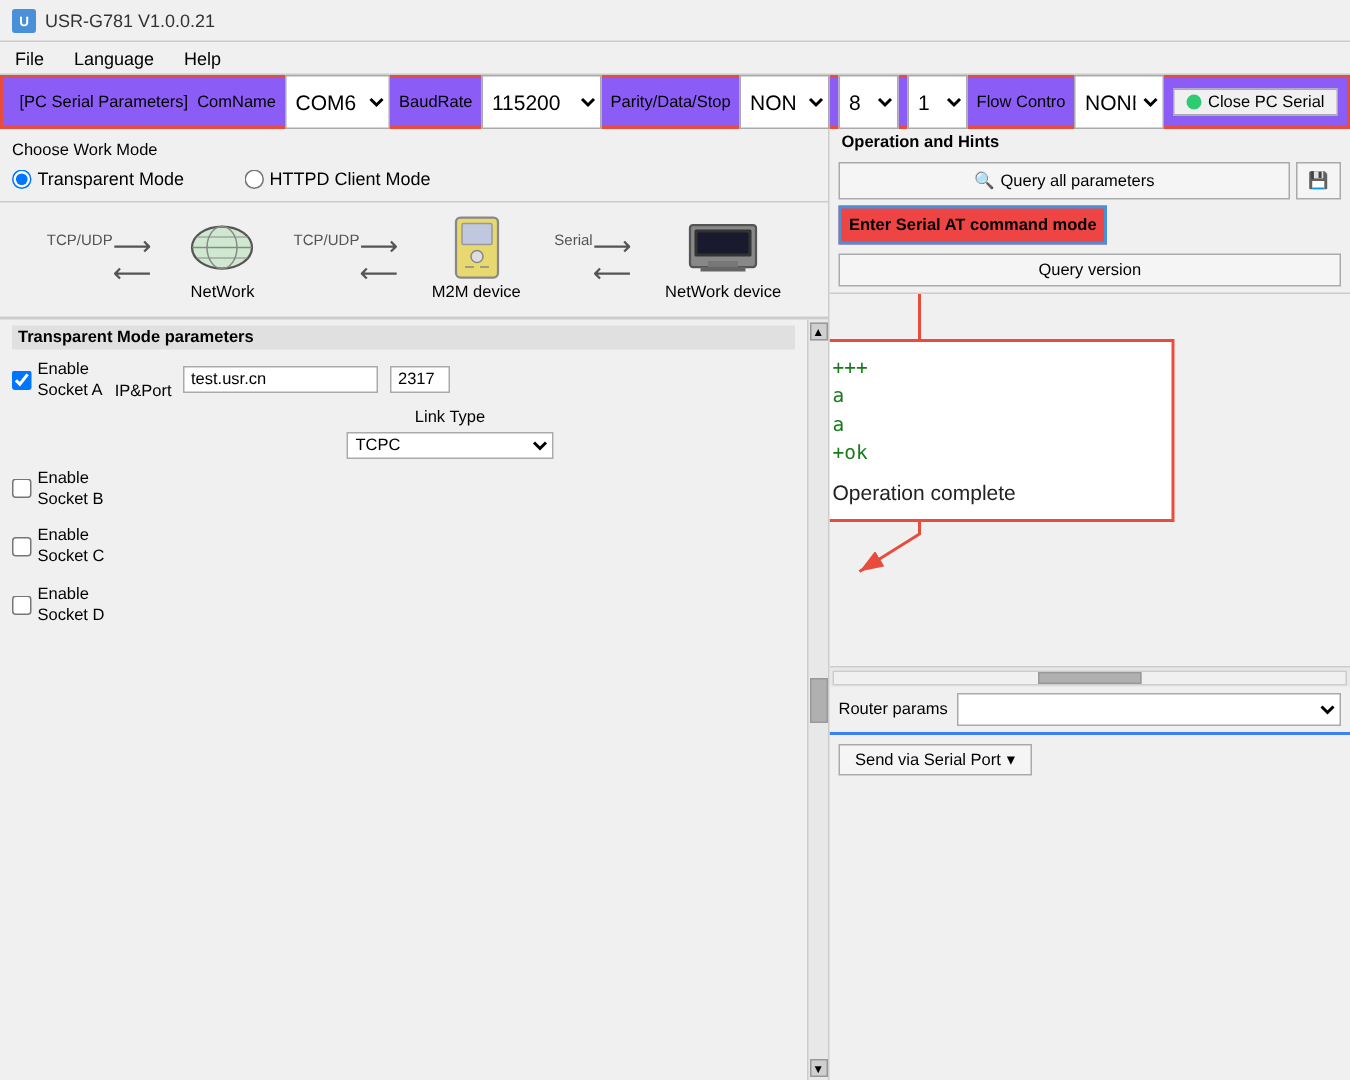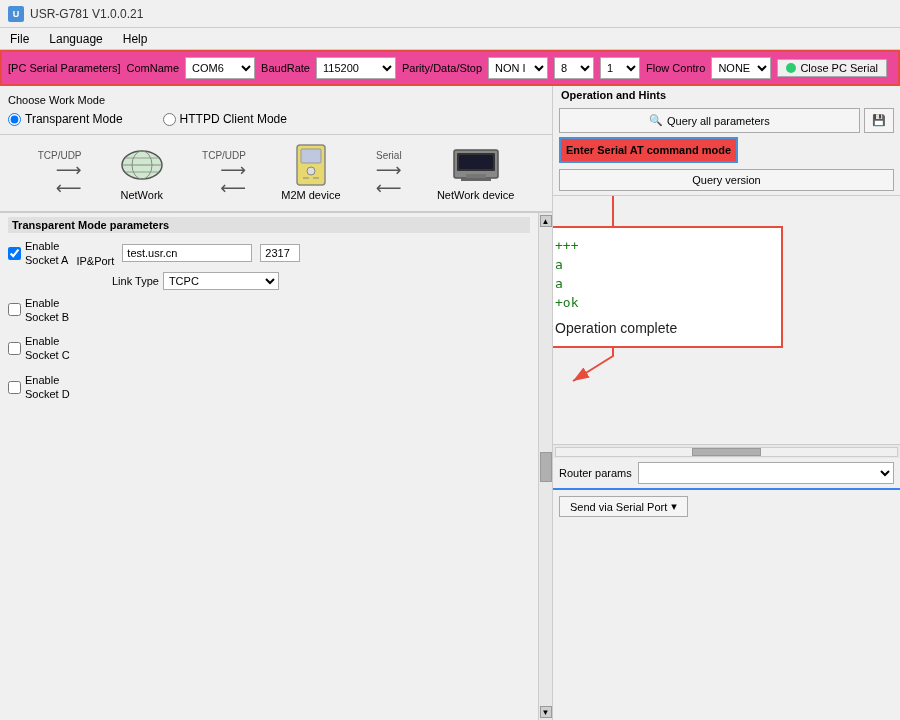--- a/index.html
+++ b/index.html
@@ -41,36 +41,37 @@
       align-items: center;
       gap: 8px;
     }
     .menu-item {
       padding: 1px 6px;
       cursor: pointer;
       font-size: 12px;
     }
     
     .toolbar {
-      background: #ec4899;
+      background: #8b5cf6;
       border: 2px solid #e74c3c;
       display: flex;
       align-items: center;
       padding: 6px 6px;
       gap: 6px;
       height: 36px;
+      justify-content: flex-end;
     }
     .toolbar-label {
       font-size: 11px;
       white-space: nowrap;
     }
     .toolbar select, .toolbar input {
-      font-size: 11px;
+      font-size: 14px;
       padding: 1px 2px;
-      height: 22px;
+      height: 36px;
     }
     
     .close-serial-btn {
       background: #f0f0f0;
       border: 1px solid #aaa;
       padding: 2px 8px;
       cursor: pointer;
       font-size: 11px;
       display: flex;
       align-items: center;
@@ -143,22 +144,22 @@
       display: flex;
       align-items: center;
       justify-content: center;
     }
     .arrow-label {
       font-size: 10px;
       color: #555;
     }
     .bidirectional-arrow {
       display: flex;
-      flex-direction: column;
-      align-items: flex-end;
+      flex-direction: row;
+      align-items: flex-start;
       font-size: 11px;
     }
     .arrows {
       display: flex;
       flex-direction: column;
       align-items: center;
     }
     .arrow-right { color: #555; font-size: 18px; line-height: 1; }
     .arrow-left { color: #555; font-size: 18px; line-height: 1; }
     .params-title {
@@ -520,23 +521,23 @@
         <div class="socket-section">
           <div class="socket-a-row">
             <label class="checkbox-label">
               <input type="checkbox" checked="" style="">
               <span class="two-line-label">Enable<br>Socket A</span>
             </label>
             <span style="font-size:11px;margin-top:16px;">IP&amp;Port</span>
             <input type="text" value="test.usr.cn" style="width: 130px;">
             <input type="text" value="2317" style="width: 40px;">
           </div>
-          <div class="field-row" style="margin-left:104px;">
+          <div class="field-row" style="margin-left:62px;flex-direction:column;">
             <span style="font-size:11px;">Link Type</span>
-            <select style="width:116px;">
+            <select style="width:138px;">
               <option>TCPC</option>
               <option>TCPS</option>
               <option>UDP</option>
             </select>
           </div>
         </div>
 
         <div class="socket-b-row">
           <label class="checkbox-label">
             <input type="checkbox" style="">

